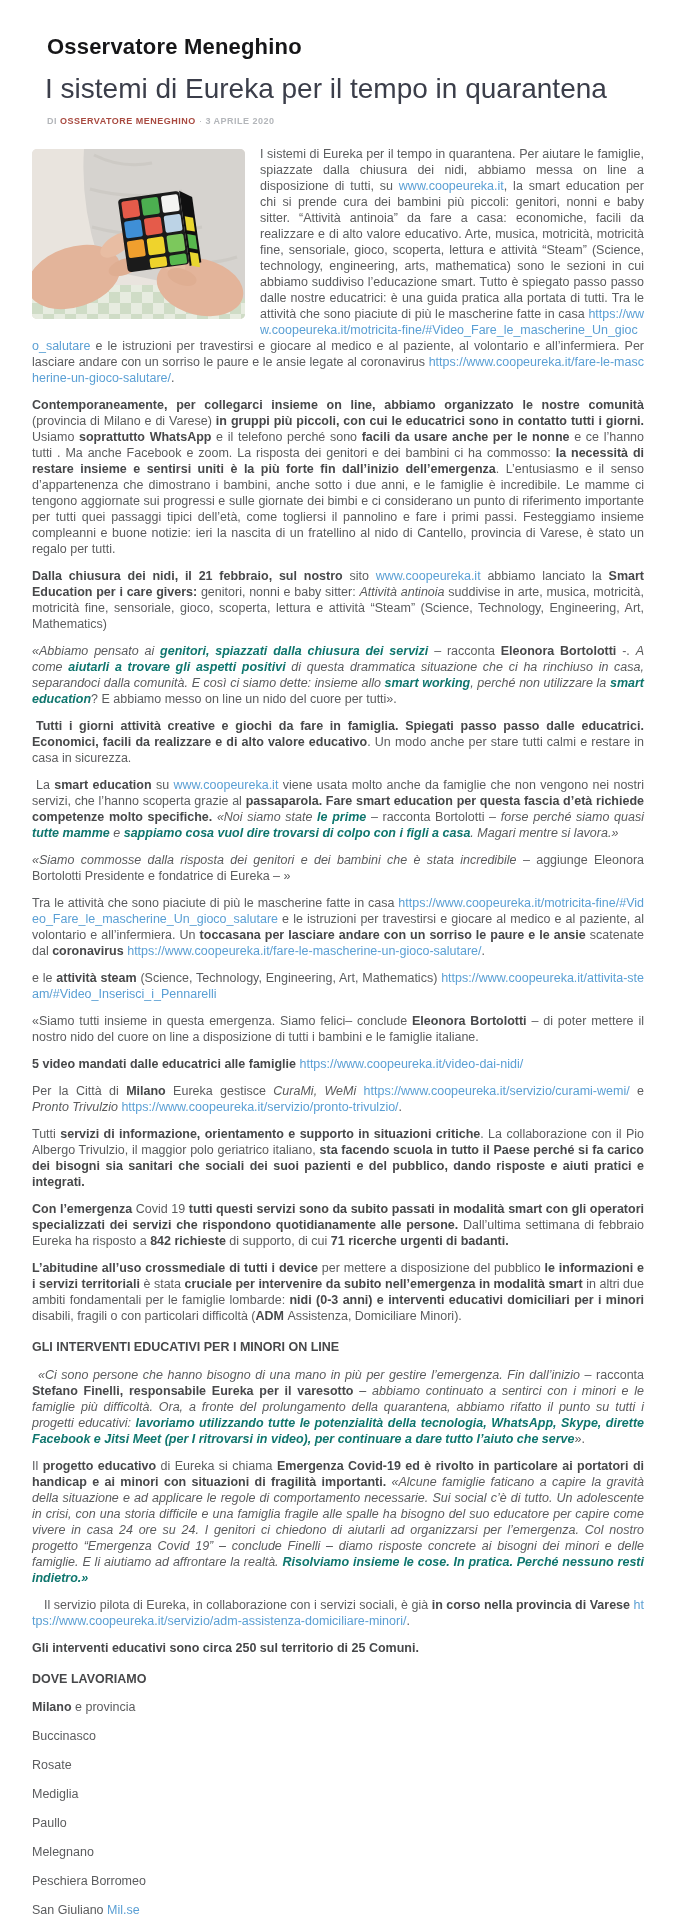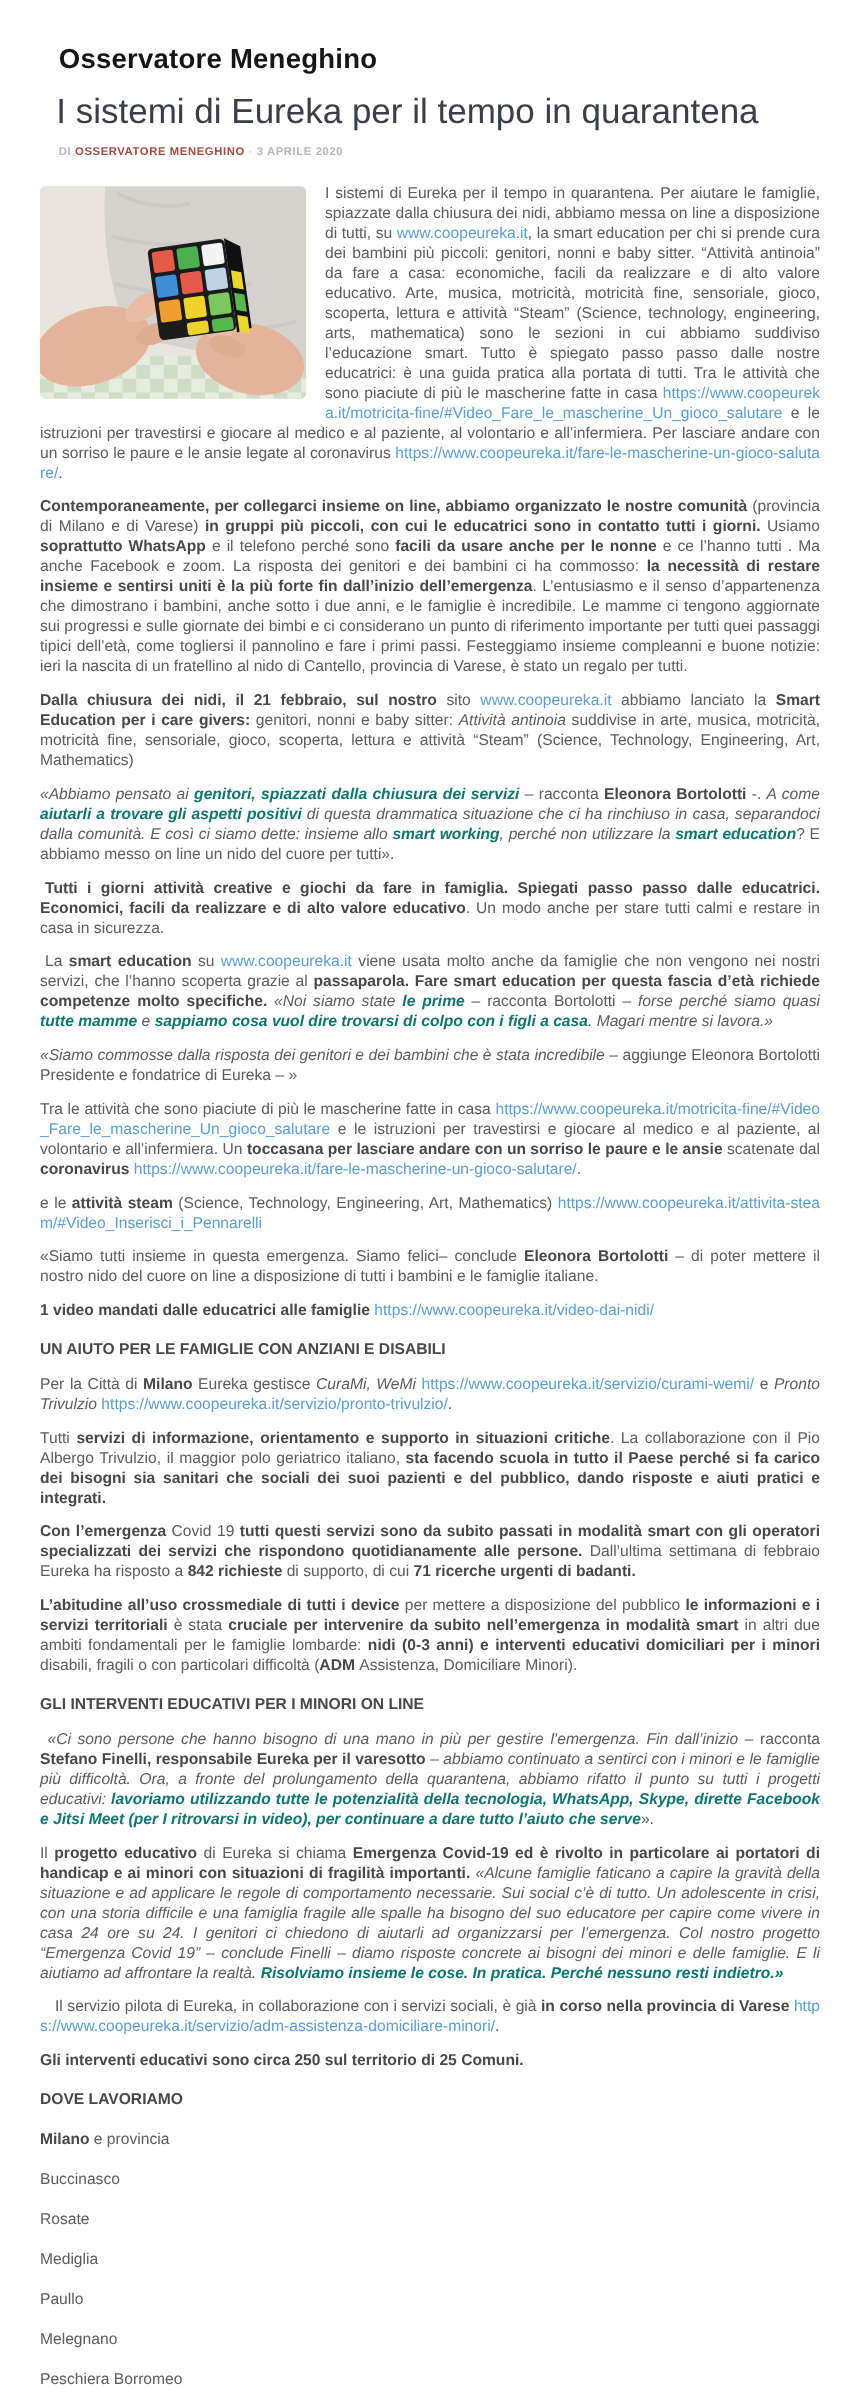--- a/index.html
+++ b/index.html
@@ -22,24 +22,24 @@
     letter-spacing: 0.5px; color: #b3b6ba; font-weight: 700;
   }
   .byline .author { color: #a84a40; text-decoration: none; cursor: pointer; }
   .byline .sep { color: #b3b6ba; font-weight: 400; }
   .content { color: #5b5c5e; font-size: 12.5px; line-height: 16px; }
   .hero {
     float: left; width: 213px; height: 170px; margin: 3px 15px 8px 0;
     border-radius: 5px; overflow: hidden; background: #e8e3dd;
   }
   .hero svg { display: block; }
-  .blk { margin: 0 4px 11px 0; }
+  .blk { margin: 0 16px 11px 0; }
   .blk-p { text-align: justify; }
   .blk-h { font-weight: 700; color: #47484a; margin: 15px 0 12px 0; }
-  .blk-li { margin: 16px 0 13px 0; }
+  .blk-li { margin: 0 0 13px 0; }
   .rn { color: #5b5c5e; }
   .rb { font-weight: 700; color: #47484a; }
   .ri { font-style: italic; color: #5b5c5e; }
   .rbi { font-weight: 700; font-style: italic; color: #0f766e; }
   .lnk {
     color: #5a9fd4; text-decoration: none; cursor: pointer;
     overflow-wrap: anywhere; word-break: break-all;
   }
 </style>
 </head>
@@ -103,22 +103,21 @@
         <p class="blk blk-p"><span class="rn">I sistemi di Eureka per il tempo in quarantena. Per aiutare le famiglie, spiazzate dalla chiusura dei nidi, abbiamo messa on line a disposizione di tutti, su </span><a class="lnk">www.coopeureka.it</a><span class="rn">, la smart education per chi si prende cura dei bambini più piccoli: genitori, nonni e baby sitter. “Attività antinoia” da fare a casa: economiche, facili da realizzare e di alto valore educativo. Arte, musica, motricità, motricità fine, sensoriale, gioco, scoperta, lettura e attività “Steam” (Science, technology, engineering, arts, mathematica) sono le sezioni in cui abbiamo suddiviso l’educazione smart. Tutto è spiegato passo passo dalle nostre educatrici: è una guida pratica alla portata di tutti. Tra le attività che sono piaciute di più le mascherine fatte in casa </span><a class="lnk">https://www.coopeureka.it/motricita-fine/#Video_Fare_le_mascherine_Un_gioco_salutare</a><span class="rn"> e le istruzioni per travestirsi e giocare al medico e al paziente, al volontario e all’infermiera. Per lasciare andare con un sorriso le paure e le ansie legate al coronavirus </span><a class="lnk">https://www.coopeureka.it/fare-le-mascherine-un-gioco-salutare/</a><span class="rn">.</span></p>
         <p class="blk blk-p"><span class="rb">Contemporaneamente, per collegarci insieme on line, abbiamo organizzato le nostre comunità </span><span class="rn">(provincia di Milano e di Varese) </span><span class="rb">in gruppi più piccoli, con cui le educatrici sono in contatto tutti i giorni. </span><span class="rn">Usiamo </span><span class="rb">soprattutto WhatsApp </span><span class="rn">e il telefono perché sono </span><span class="rb">facili da usare anche per le nonne </span><span class="rn">e ce l’hanno tutti . Ma anche Facebook e zoom. La risposta dei genitori e dei bambini ci ha commosso: </span><span class="rb">la necessità di restare insieme e sentirsi uniti è la più forte fin dall’inizio dell’emergenza</span><span class="rn">. L’entusiasmo e il senso d’appartenenza che dimostrano i bambini, anche sotto i due anni, e le famiglie è incredibile. Le mamme ci tengono aggiornate sui progressi e sulle giornate dei bimbi e ci considerano un punto di riferimento importante per tutti quei passaggi tipici dell’età, come togliersi il pannolino e fare i primi passi. Festeggiamo insieme compleanni e buone notizie: ieri la nascita di un fratellino al nido di Cantello, provincia di Varese, è stato un regalo per tutti.</span></p>
         <p class="blk blk-p"><span class="rb">Dalla chiusura dei nidi, il 21 febbraio, sul nostro </span><span class="rn">sito </span><a class="lnk">www.coopeureka.it</a><span class="rn"> abbiamo lanciato la </span><span class="rb">Smart Education per i care givers: </span><span class="rn">genitori, nonni e baby sitter: </span><span class="ri">Attività antinoia </span><span class="rn">suddivise in arte, musica, motricità, motricità fine, sensoriale, gioco, scoperta, lettura e attività “Steam” (Science, Technology, Engineering, Art, Mathematics)</span></p>
         <p class="blk blk-p"><span class="ri">«Abbiamo pensato ai </span><span class="rbi">genitori, spiazzati dalla chiusura dei servizi </span><span class="rn">– racconta </span><span class="rb">Eleonora Bortolotti </span><span class="rn">-. </span><span class="ri">A come </span><span class="rbi">aiutarli a trovare gli aspetti positivi </span><span class="ri">di questa drammatica situazione che ci ha rinchiuso in casa, separandoci dalla comunità. E così ci siamo dette: insieme allo </span><span class="rbi">smart working</span><span class="ri">, perché non utilizzare la </span><span class="rbi">smart education</span><span class="rn">? E abbiamo messo on line un nido del cuore per tutti».</span></p>
         <p class="blk blk-p" style="text-indent: 4px;"><span class="rb">Tutti i giorni attività creative e giochi da fare in famiglia. Spiegati passo passo dalle educatrici. Economici, facili da realizzare e di alto valore educativo</span><span class="rn">. Un modo anche per stare tutti calmi e restare in casa in sicurezza.</span></p>
         <p class="blk blk-p" style="text-indent: 4px;"><span class="rn">La </span><span class="rb">smart education </span><span class="rn">su </span><a class="lnk">www.coopeureka.it</a><span class="rn"> viene usata molto anche da famiglie che non vengono nei nostri servizi, che l’hanno scoperta grazie al </span><span class="rb">passaparola. Fare smart education per questa fascia d’età richiede competenze molto specifiche. </span><span class="ri">«Noi siamo state </span><span class="rbi">le prime </span><span class="rn">– racconta Bortolotti – </span><span class="ri">forse perché siamo quasi </span><span class="rbi">tutte mamme </span><span class="ri">e </span><span class="rbi">sappiamo cosa vuol dire trovarsi di colpo con i figli a casa</span><span class="ri">. Magari mentre si lavora.»</span></p>
         <p class="blk blk-p"><span class="ri">«Siamo commosse dalla risposta dei genitori e dei bambini che è stata incredibile </span><span class="rn">– aggiunge Eleonora Bortolotti Presidente e fondatrice di Eureka – »</span></p>
         <p class="blk blk-p"><span class="rn">Tra le attività che sono piaciute di più le mascherine fatte in casa </span><a class="lnk">https://www.coopeureka.it/motricita-fine/#Video_Fare_le_mascherine_Un_gioco_salutare</a><span class="rn"> e le istruzioni per travestirsi e giocare al medico e al paziente, al volontario e all’infermiera. Un </span><span class="rb">toccasana per lasciare andare con un sorriso le paure e le ansie </span><span class="rn">scatenate dal </span><span class="rb">coronavirus </span><a class="lnk">https://www.coopeureka.it/fare-le-mascherine-un-gioco-salutare/</a><span class="rn">.</span></p>
         <p class="blk blk-p"><span class="rn">e le </span><span class="rb">attività steam </span><span class="rn">(Science, Technology, Engineering, Art, Mathematics) </span><a class="lnk">https://www.coopeureka.it/attivita-steam/#Video_Inserisci_i_Pennarelli</a></p>
         <p class="blk blk-p"><span class="rn">«Siamo tutti insieme in questa emergenza. Siamo felici– conclude </span><span class="rb">Eleonora Bortolotti </span><span class="rn">– di poter mettere il nostro nido del cuore on line a disposizione di tutti i bambini e le famiglie italiane.</span></p>
-        <p class="blk blk-p"><span class="rb">1 video mandati dalle educatrici alle famiglie </span><a class="lnk">https://www.coopeureka.it/video-dai-nidi/</a></p>
-        <p class="blk blk-h"><span class="rb">UN AIUTO PER LE FAMIGLIE CON ANZIANI E DISABILI</span></p>
+        <p class="blk blk-p"><span class="rb">5 video mandati dalle educatrici alle famiglie </span><a class="lnk">https://www.coopeureka.it/video-dai-nidi/</a></p>
         <p class="blk blk-p"><span class="rn">Per la Città di </span><span class="rb">Milano </span><span class="rn">Eureka gestisce </span><span class="ri">CuraMi, WeMi </span><a class="lnk">https://www.coopeureka.it/servizio/curami-wemi/</a><span class="rn"> e </span><span class="ri">Pronto Trivulzio </span><a class="lnk">https://www.coopeureka.it/servizio/pronto-trivulzio/</a><span class="rn">.</span></p>
         <p class="blk blk-p"><span class="rn">Tutti </span><span class="rb">servizi di informazione, orientamento e supporto in situazioni critiche</span><span class="rn">. La collaborazione con il Pio Albergo Trivulzio, il maggior polo geriatrico italiano, </span><span class="rb">sta facendo scuola in tutto il Paese perché si fa carico dei bisogni sia sanitari che sociali dei suoi pazienti e del pubblico, dando risposte e aiuti pratici e integrati.</span></p>
         <p class="blk blk-p"><span class="rb">Con l’emergenza </span><span class="rn">Covid 19 </span><span class="rb">tutti questi servizi sono da subito passati in modalità smart con gli operatori specializzati dei servizi che rispondono quotidianamente alle persone. </span><span class="rn">Dall’ultima settimana di febbraio Eureka ha risposto a </span><span class="rb">842 richieste </span><span class="rn">di supporto, di cui </span><span class="rb">71 ricerche urgenti di badanti.</span></p>
         <p class="blk blk-p"><span class="rb">L’abitudine all’uso crossmediale di tutti i device </span><span class="rn">per mettere a disposizione del pubblico </span><span class="rb">le informazioni e i servizi territoriali </span><span class="rn">è stata </span><span class="rb">cruciale per intervenire da subito nell’emergenza in modalità smart </span><span class="rn">in altri due ambiti fondamentali per le famiglie lombarde: </span><span class="rb">nidi (0-3 anni) e interventi educativi domiciliari per i minori </span><span class="rn">disabili, fragili o con particolari difficoltà (</span><span class="rb">ADM </span><span class="rn">Assistenza, Domiciliare Minori).</span></p>
         <p class="blk blk-h"><span class="rb">GLI INTERVENTI EDUCATIVI PER I MINORI ON LINE</span></p>
         <p class="blk blk-p" style="text-indent: 6px;"><span class="ri">«Ci sono persone che hanno bisogno di una mano in più per gestire l’emergenza. Fin dall’inizio </span><span class="rn">– racconta </span><span class="rb">Stefano Finelli, responsabile Eureka per il varesotto </span><span class="ri">– abbiamo continuato a sentirci con i minori e le famiglie più difficoltà. Ora, a fronte del prolungamento della quarantena, abbiamo rifatto il punto su tutti i progetti educativi: </span><span class="rbi">lavoriamo utilizzando tutte le potenzialità della tecnologia, WhatsApp, Skype, dirette Facebook e Jitsi Meet (per I ritrovarsi in video), per continuare a dare tutto l’aiuto che serve</span><span class="rn">».</span></p>
         <p class="blk blk-p"><span class="rn">Il </span><span class="rb">progetto educativo </span><span class="rn">di Eureka si chiama </span><span class="rb">Emergenza Covid-19 ed è rivolto in particolare ai portatori di handicap e ai minori con situazioni di fragilità importanti. </span><span class="ri">«Alcune famiglie faticano a capire la gravità della situazione e ad applicare le regole di comportamento necessarie. Sui social c’è di tutto. Un adolescente in crisi, con una storia difficile e una famiglia fragile alle spalle ha bisogno del suo educatore per capire come vivere in casa 24 ore su 24. I genitori ci chiedono di aiutarli ad organizzarsi per l’emergenza. Col nostro progetto “Emergenza Covid 19” – conclude Finelli – diamo risposte concrete ai bisogni dei minori e delle famiglie. E li aiutiamo ad affrontare la realtà. </span><span class="rbi">Risolviamo insieme le cose. In pratica. Perché nessuno resti indietro.»</span></p>
         <p class="blk blk-p" style="text-indent: 12px;"><span class="rn">Il servizio pilota di Eureka, in collaborazione con i servizi sociali, è già </span><span class="rb">in corso nella provincia di Varese </span><a class="lnk">https://www.coopeureka.it/servizio/adm-assistenza-domiciliare-minori/</a><span class="rn">.</span></p>
         <p class="blk blk-p"><span class="rb">Gli interventi educativi sono circa 250 sul territorio di 25 Comuni.</span></p>
         <p class="blk blk-h"><span class="rb">DOVE LAVORIAMO</span></p>

